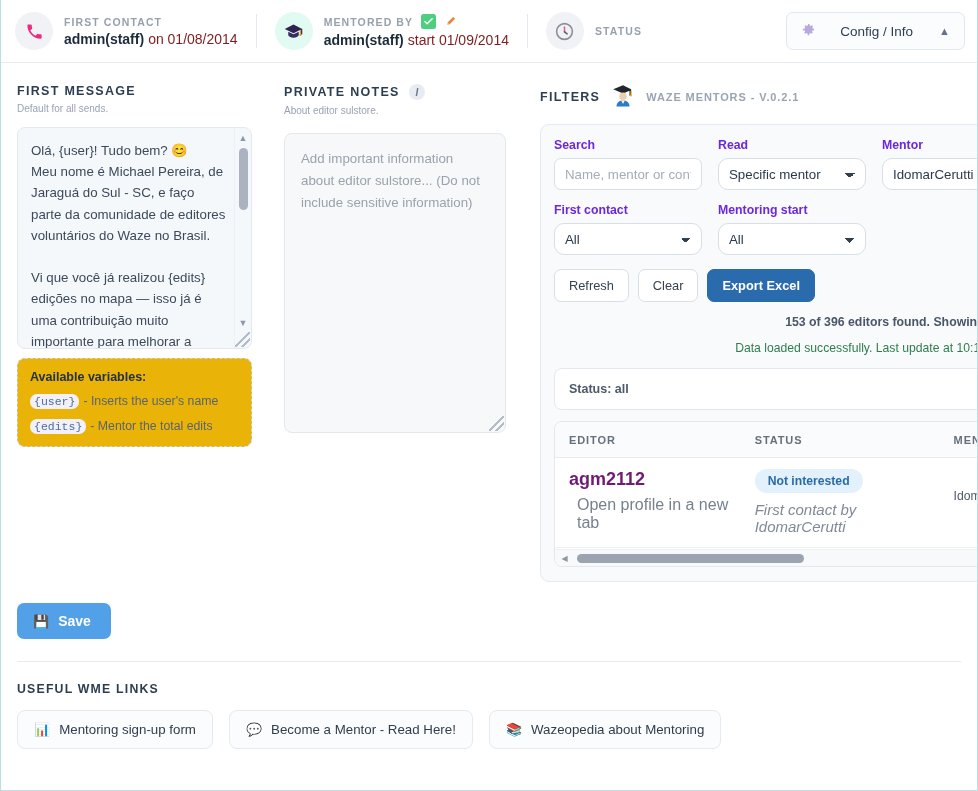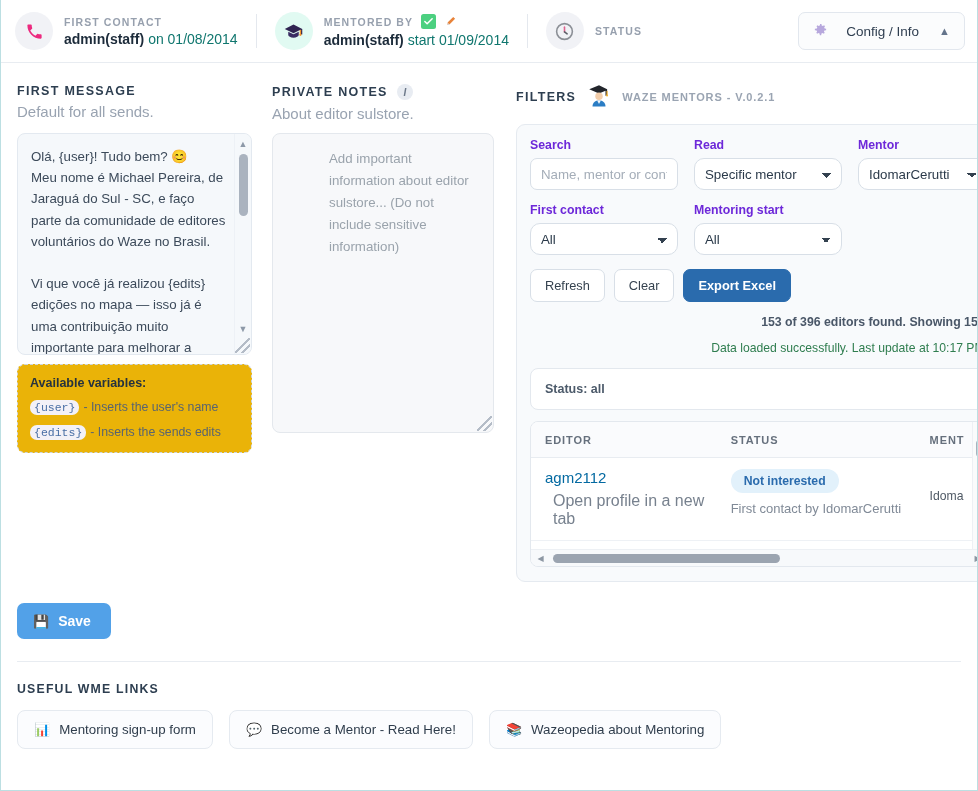--- a/index.html
+++ b/index.html
@@ -59,21 +59,21 @@
     font-weight: bold;
     color: #97a0ae;
     text-transform: uppercase;
     display: flex;
     align-items: center;
     gap: 8px;
     white-space: nowrap;
   }
   .hdr-value { font-size: 14px; color: #4a5568; white-space: nowrap; }
   .hdr-value b { color: #1c2b3a; font-weight: bold; }
-  .hdr-value .muted { color: #0f766e; margin-left: 4px; font-weight: normal; }
+  .hdr-value .muted { color: #7f1d1d; margin-left: 4px; font-weight: normal; }
 
   .badge-check {
     width: 15px; height: 15px;
     background: #4cd080;
     border-radius: 2.5px;
     display: inline-flex; align-items: center; justify-content: center;
   }
   .badge-check svg { display:block; }
   .pencil-ic { display: inline-flex; }
 
@@ -95,57 +95,57 @@
     background-position:
       calc(100% - 15px) calc(50% + 1px),
       calc(100% - 10px) calc(50% + 1px);
     background-size: 5px 5px, 5px 5px;
     background-repeat: no-repeat;
     outline: none;
   }
 
   .config-btn {
     margin-left: auto;
-    display: flex; align-items: center; gap: 18px;
+    display: flex; align-items: center; gap: 24px;
     border: 1px solid #e2e7ee;
     background: #fbfcfd;
     border-radius: 7px;
     padding: 9px 14px;
     font-size: 13.5px;
     color: #2f3e50;
     cursor: pointer;
     white-space: nowrap;
   }
   .caret-up {
     display:inline-block;
     color:#64748b; font-size: 11px; margin-left: 2px;
   }
 
   
   .main {
     display: flex;
     padding: 21px 16px 0 16px;
-    gap: 0;
+    gap: 12px;
   }
   .col-msg { width: 235px; flex: 0 0 235px; }
   .col-notes { width: 242px; flex: 0 0 242px; padding-left: 20px; }
   .col-filters { flex: 1 1 auto; padding-left: 22px; }
 
   .sec-title {
     font-size: 12.5px;
     font-weight: bold;
     letter-spacing: 1.3px;
     color: #2d3e50;
     text-transform: uppercase;
     display: flex;
     align-items: center;
     gap: 9px;
   }
   .sec-sub {
-    font-size: 15px;
+    font-size: 10px;
     color: #99a3b1;
     margin-top: 5px;
   }
   .info-dot {
     width: 16px; height: 16px;
     border-radius: 50%;
     background: #e8ecf2;
     color: #6c7889;
     font-size: 10px;
     font-style: italic;
@@ -229,26 +229,25 @@
     font-size: 11.5px;
     color: #4a6fa5;
     background: #f3f1f7;
     padding: 1px 4px;
     border-radius: 7px;
   }
 
   
   .notesbox {
     position: relative;
-    margin-top: 11px;
+    margin-top: 17px;
     height: 300px;
     background: #f7f8fa;
     border: 1px solid #e4e8ed;
     border-radius: 8px;
-    padding-left: 40px;
   }
   .notes-ph {
     padding: 14px 16px;
     font-size: 13.3px;
     line-height: 22px;
     color: #9aa3ac;
   }
 
   
   .filters-head {
@@ -375,36 +374,36 @@
   .tbl td {
     padding: 11px 10px 12px 14px;
     border-bottom: 1px solid #eef1f5;
     vertical-align: top;
     overflow: hidden;
   }
   .col-editor { width: 182px; }
   .col-status { width: 195px; }
   .col-mentor { width: 70px; }
   .ed-name {
-    font-size: 15px;
-    font-weight: normal;
-    color: #0369a1;
+    font-size: 18px;
+    font-weight: bold;
+    color: #701a75;
     cursor: pointer;
   }
   .ed-sub { font-size: 16px; color: #77818e; margin-top: 6px; margin-left: 8px; }
   .pill {
     display: inline-block;
     background: #e2f1fb;
     color: #2a6bad;
     font-size: 12.2px;
     font-weight: bold;
     border-radius: 13px;
     padding: 5px 13px;
   }
-  .st-sub { font-size: 13px; color: #808a97; margin-top: 8px; }
+  .st-sub { font-size: 15px; color: #808a97; margin-top: 8px; font-style: italic; }
   .mentor-cell { font-size: 12.2px; color: #4f5965; padding-top: 20px; white-space: nowrap; }
 
   .tbl-vscroll {
     position: absolute; top: 0; right: 0; bottom: 17px;
     width: 15px; background: #fafbfc;
     border-left: 1px solid #edf0f4;
   }
   .tbl-vscroll .arrow {
     position: absolute; left: 0; right: 0; height: 13px;
     display: flex; align-items: center; justify-content: center;
@@ -581,21 +580,21 @@
       </div>
 
       <div class="varsbox">
         <div class="vars-title">Available variables:</div>
         <div class="var-row">
           <span class="var-chip">{user}</span>
           <span>- Inserts the user's name</span>
         </div>
         <div class="var-row">
           <span class="var-chip">{edits}</span>
-          <span>- Inserts the sends edits</span>
+          <span>- Mentor the total edits</span>
         </div>
       </div>
     </div>
 
     <div class="col-notes">
       <div class="sec-title">
         <span>PRIVATE NOTES</span>
         <span class="info-dot">i</span>
       </div>
       <div class="sec-sub">About editor sulstore.</div>

